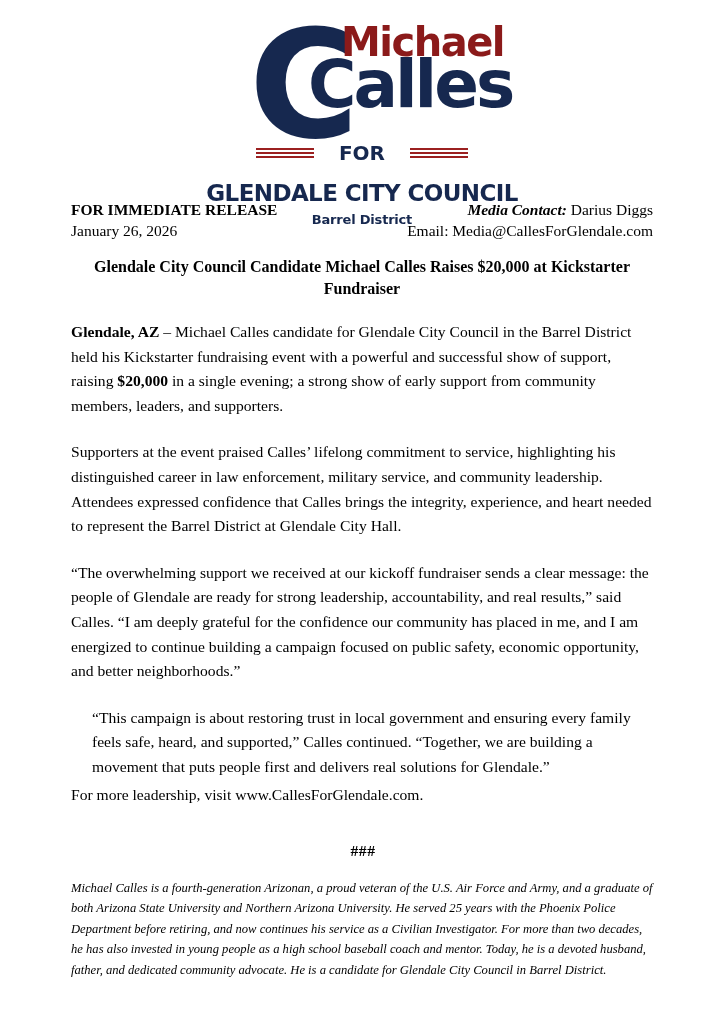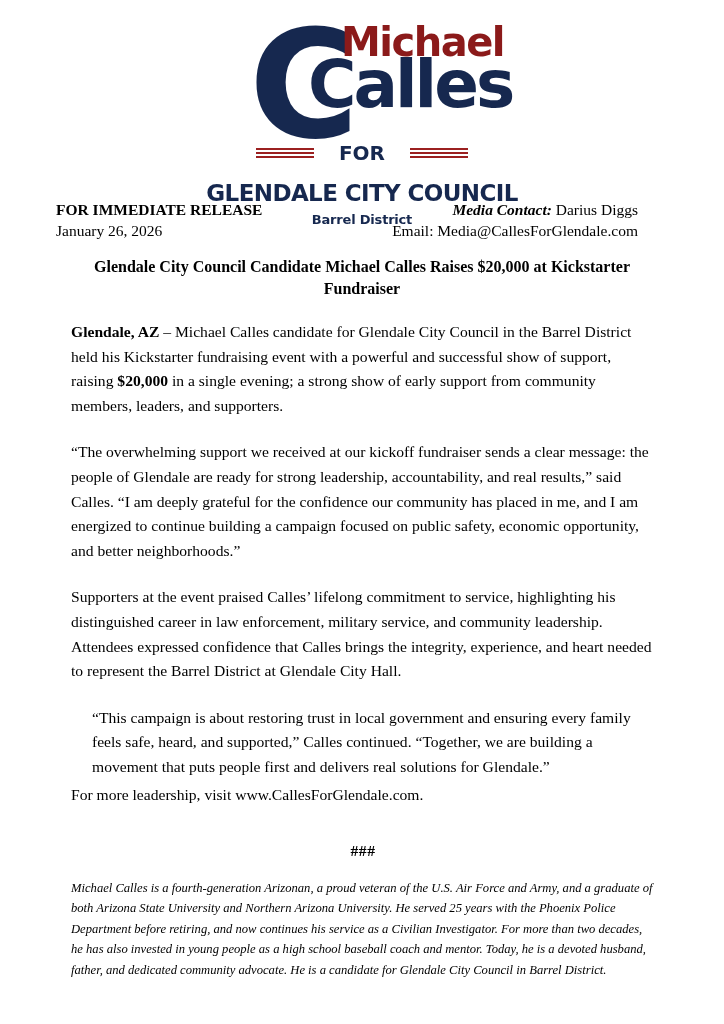--- a/index.html
+++ b/index.html
@@ -121,21 +121,21 @@
     font-size: 13px;
     line-height: 16px;
     color: #16284f;
     letter-spacing: -0.2px;
     margin-top: 6px;
   }
 
   
   .meta {
     position: absolute;
-    left: 56px;
+    left: 71px;
     top: 199px;
     width: 582px;
   }
   .meta-row {
     display: flex;
     justify-content: space-between;
     align-items: baseline;
     font-size: 15.5px;
     line-height: 21px;
   }
@@ -235,22 +235,22 @@
     <div class="meta-row">
       <div>January 26, 2026</div>
       <div>Email: Media@CallesForGlendale.com</div>
     </div>
   </div>
 
   <div class="headline">Glendale City Council Candidate Michael Calles Raises $20,000 at Kickstarter Fundraiser</div>
 
   <div class="body">
     <p><b>Glendale, AZ</b><span> – Michael Calles candidate for Glendale City Council in the Barrel District held his Kickstarter fundraising event with a powerful and successful show of support, raising </span><b>$20,000</b><span> in a single evening; a strong show of early support from community members, leaders, and supporters.</span></p>
+    <p>Supporters at the event praised Calles’ lifelong commitment to service, highlighting his distinguished career in law enforcement, military service, and community leadership. Attendees expressed confidence that Calles brings the integrity, experience, and heart needed to represent the Barrel District at Glendale City Hall.</p>
     <p>“The overwhelming support we received at our kickoff fundraiser sends a clear message: the people of Glendale are ready for strong leadership, accountability, and real results,” said Calles. “I am deeply grateful for the confidence our community has placed in me, and I am energized to continue building a campaign focused on public safety, economic opportunity, and better neighborhoods.”</p>
-    <p>Supporters at the event praised Calles’ lifelong commitment to service, highlighting his distinguished career in law enforcement, military service, and community leadership. Attendees expressed confidence that Calles brings the integrity, experience, and heart needed to represent the Barrel District at Glendale City Hall.</p>
     <p class="tight">“This campaign is about restoring trust in local government and ensuring every family feels safe, heard, and supported,” Calles continued. “Together, we are building a movement that puts people first and delivers real solutions for Glendale.”</p>
   </div>
 
   <div class="moreinfo">For more leadership, visit www.CallesForGlendale.com.</div>
 
   <div class="hashes">###</div>
 
   <div class="boilerplate">Michael Calles is a fourth-generation Arizonan, a proud veteran of the U.S. Air Force and Army, and a graduate of both Arizona State University and Northern Arizona University. He served 25 years with the Phoenix Police Department before retiring, and now continues his service as a Civilian Investigator. For more than two decades, he has also invested in young people as a high school baseball coach and mentor. Today, he is a devoted husband, father, and dedicated community advocate. He is a candidate for Glendale City Council in Barrel District.</div>
 
 </div>

